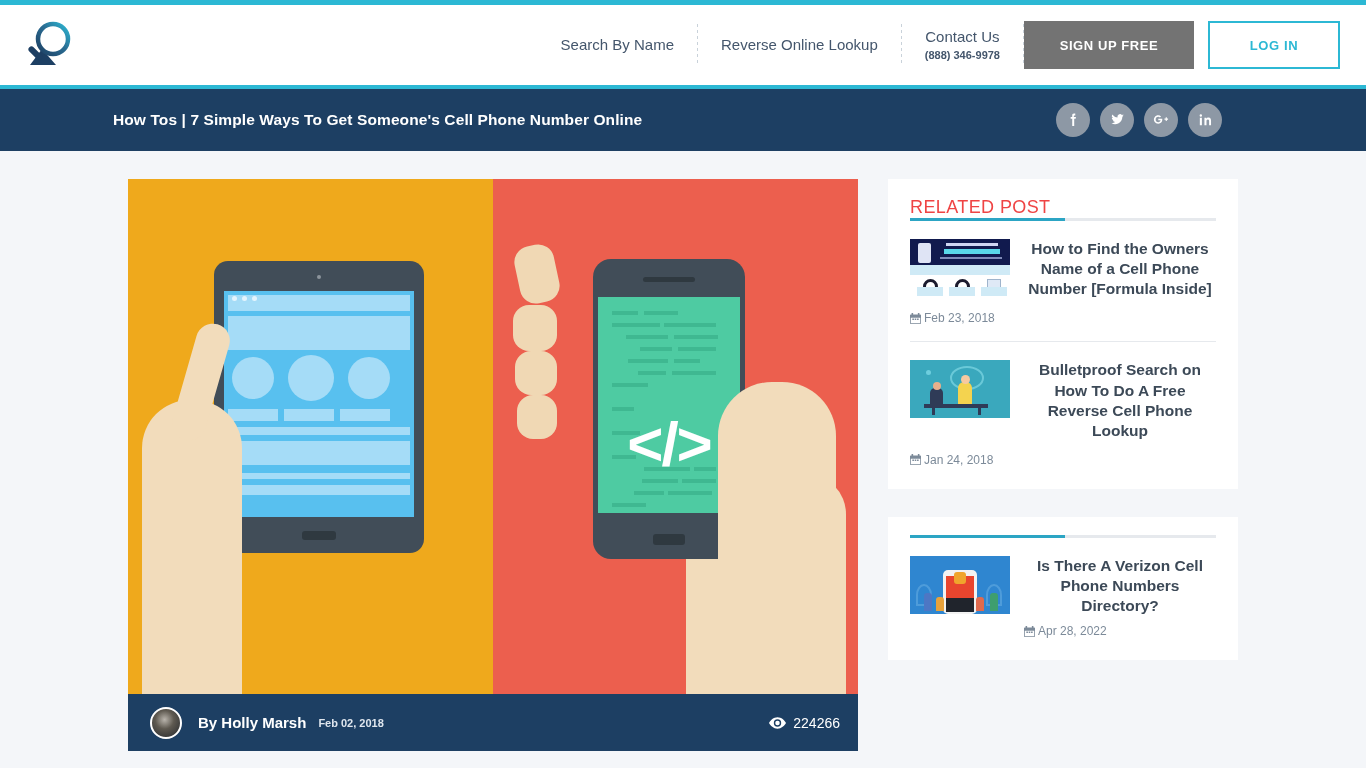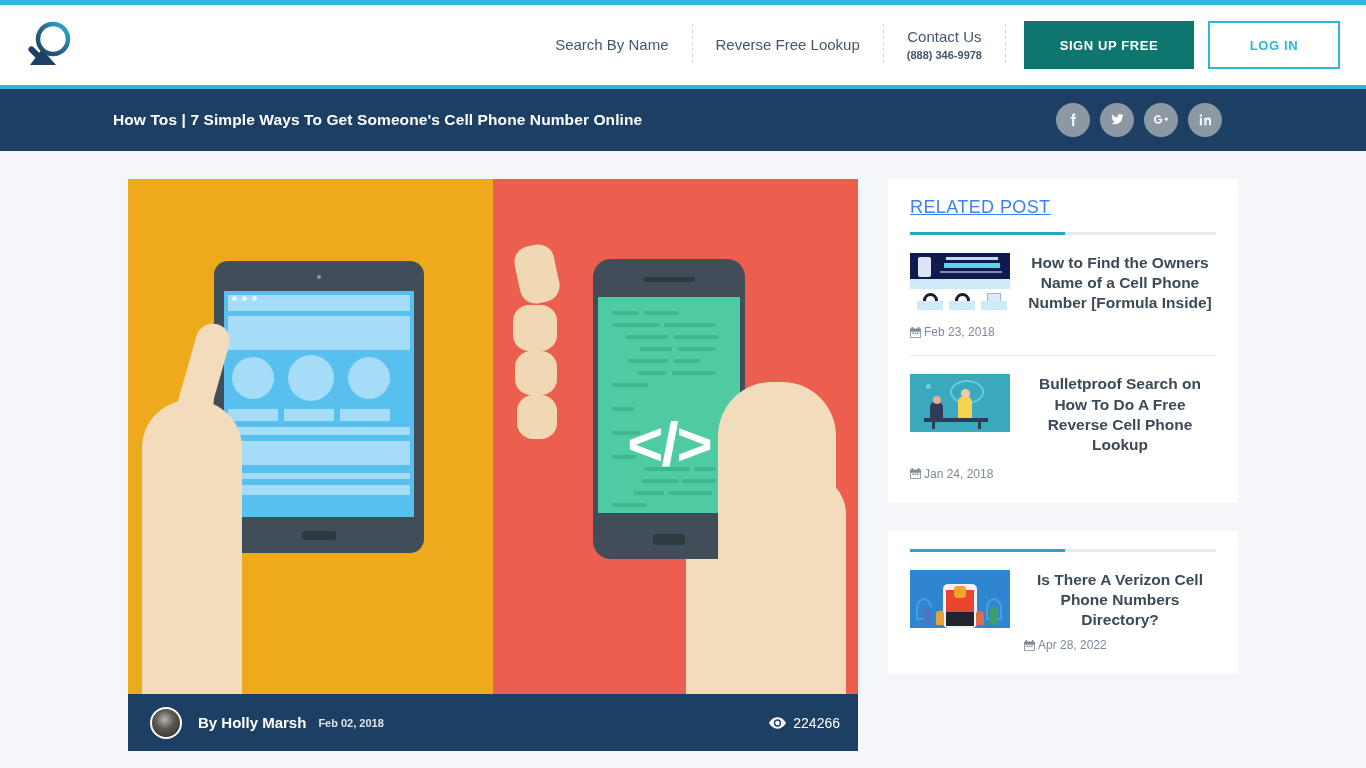--- a/index.html
+++ b/index.html
@@ -35,24 +35,23 @@
     color: #44566c; font-size: 15px; padding: 0 23px;
     text-align: center; line-height: 1.25; white-space: nowrap;
   }
   .nav-item .sub { display: block; font-size: 11px; font-weight: bold; color: #44566c; margin-top: 2px; }
   .nav-sep {
     width: 1px; height: 42px;
     background-image: linear-gradient(#c9d2da 55%, rgba(255,255,255,0) 0%);
     background-size: 1px 6px; background-repeat: repeat-y;
   }
   .btn-signup {
-    background: #0f766e; color: #fff; font-size: 13px; font-weight: bold;
+    background: #737373; color: #fff; font-size: 13px; font-weight: bold;
     letter-spacing: .6px; width: 170px; height: 48px;
     display: flex; align-items: center; justify-content: center;
-    margin-left: 18px;
   }
   .btn-login {
     background: #fff; color: #2cb8d4; border: 2px solid #2cb8d4;
     font-size: 13px; font-weight: bold; letter-spacing: .6px;
     width: 132px; height: 48px;
     display: flex; align-items: center; justify-content: center;
     margin-left: 14px; margin-right: 26px;
   }
 
   .header-rule { height: 4px; background: #2cb8d4; }
@@ -143,23 +142,21 @@
     border: 2px solid #ffffff; margin-left: 10px; flex: 0 0 32px;
   }
   .byline { color: #fff; font-size: 15px; font-weight: bold; margin-left: 16px; }
   .bydate { color: #dfe6ee; font-size: 11px; font-weight: bold; margin-left: 12px; }
   .views { margin-left: auto; color: #fff; font-size: 14px; display: flex; align-items: center; gap: 7px; }
 
   
   .card { background: #fff; padding: 18px 22px 22px 22px; }
   .card + .card { margin-top: 28px; }
   .card-title {
-    color: #3b82f6; font-size: 18px; letter-spacing: .4px;
-    padding-bottom: 14px;
-    text-decoration: underline;
+    color: #ef4444; font-size: 18px; letter-spacing: .4px;
   }
   .card-underline { height: 3px; background: #e6e9ed; position: relative; margin-bottom: 18px; }
   .card-underline::before {
     content: ""; position: absolute; left: 0; top: 0; width: 155px; height: 3px; background: #2ca5c4;
   }
   .post { display: flex; gap: 14px; }
   .thumb { width: 100px; height: 58px; flex: 0 0 100px; position: relative; overflow: hidden; }
   .post-title { color: #3c4957; font-size: 15.5px; font-weight: bold; line-height: 1.3; text-align: center; }
   .post-date { color: #7c8a99; font-size: 12px; margin-top: 12px; display: flex; align-items: center; gap: 3px; }
   .post-sep { height: 1px; background: #e6e9ed; margin: 16px 0 18px 0; }
@@ -220,21 +217,21 @@
         <path d="M8 46 L20 30 L34 46 Z" fill="#1d3f63"></path>
         <rect x="5" y="31" width="17" height="6" rx="3" transform="rotate(45 13 34)" fill="#1d3f63"></rect>
         <circle cx="31" cy="20" r="15" fill="none" stroke="url(#mg)" stroke-width="4.5"></circle>
       </svg>
     </span>
   </div>
 
   <div class="nav">
     <div class="nav-item">Search By Name</div>
     <div class="nav-sep"></div>
-    <div class="nav-item">Reverse Free Lookup</div>
+    <div class="nav-item">Reverse Online Lookup</div>
     <div class="nav-sep"></div>
     <div class="nav-item">
       <span>Contact Us</span>
       <span class="sub">(888) 346-9978</span>
     </div>
     <div class="nav-sep"></div>
     <div class="btn-signup">SIGN UP FREE</div>
     <div class="btn-login">LOG IN</div>
   </div>
 </div>

